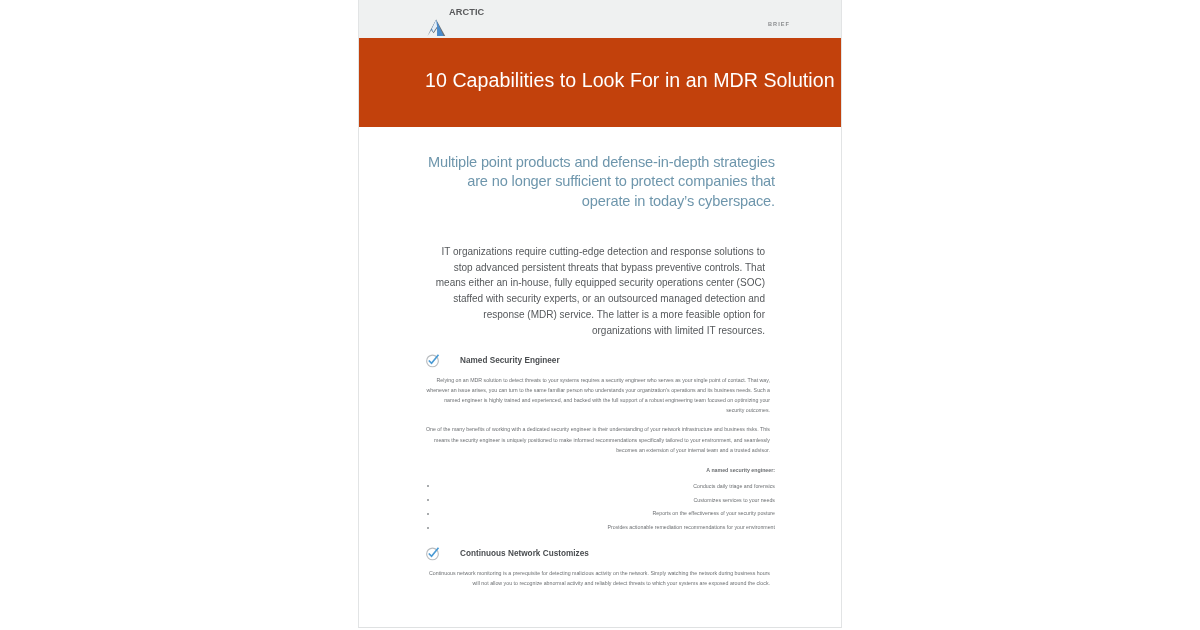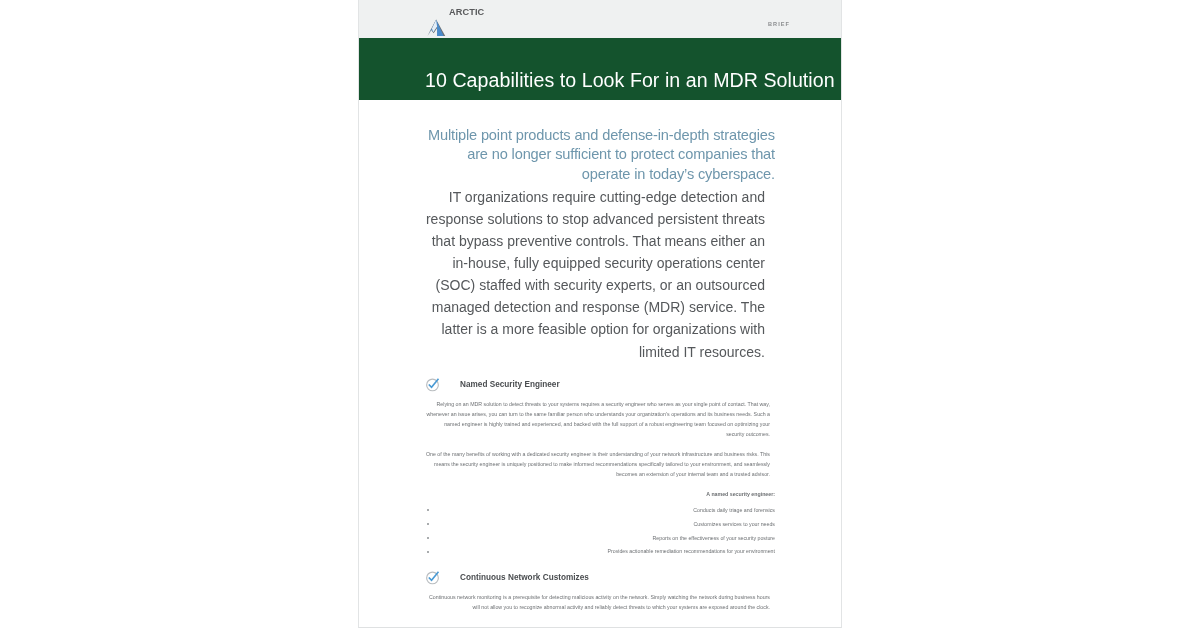--- a/index.html
+++ b/index.html
@@ -75,22 +75,22 @@
     right: 51px;
     top: 21px;
     font-size: 5.6px;
     letter-spacing: 1.05px;
     color: #8b8d8f;
     font-weight: bold;
   }
 
   
   .banner {
-    height: 62px;
-    background: #14532d;
+    height: 89px;
+    background: #c2410c;
     position: relative;
   }
   .banner-title {
     position: absolute;
     left: 66px;
     top: 31px;
     font-size: 19.6px;
     color: #ffffff;
     font-weight: normal;
     letter-spacing: 0.05px;
@@ -107,22 +107,22 @@
   .lede {
     margin-top: 26px;
     font-size: 14.6px;
     line-height: 1.32;
     color: #6e96ac;
     font-weight: normal;
     letter-spacing: -0.15px;
   }
 
   .intro {
-    margin-top: 2px;
-    font-size: 14px;
+    margin-top: 33px;
+    font-size: 10px;
     line-height: 1.58;
     color: #55585b;
     letter-spacing: 0.01px;
     max-width: 340px;
   }
   .intro p { margin: 0; }
 
   
   .cap-block { margin-top: 14px; }
   .cap-head {

